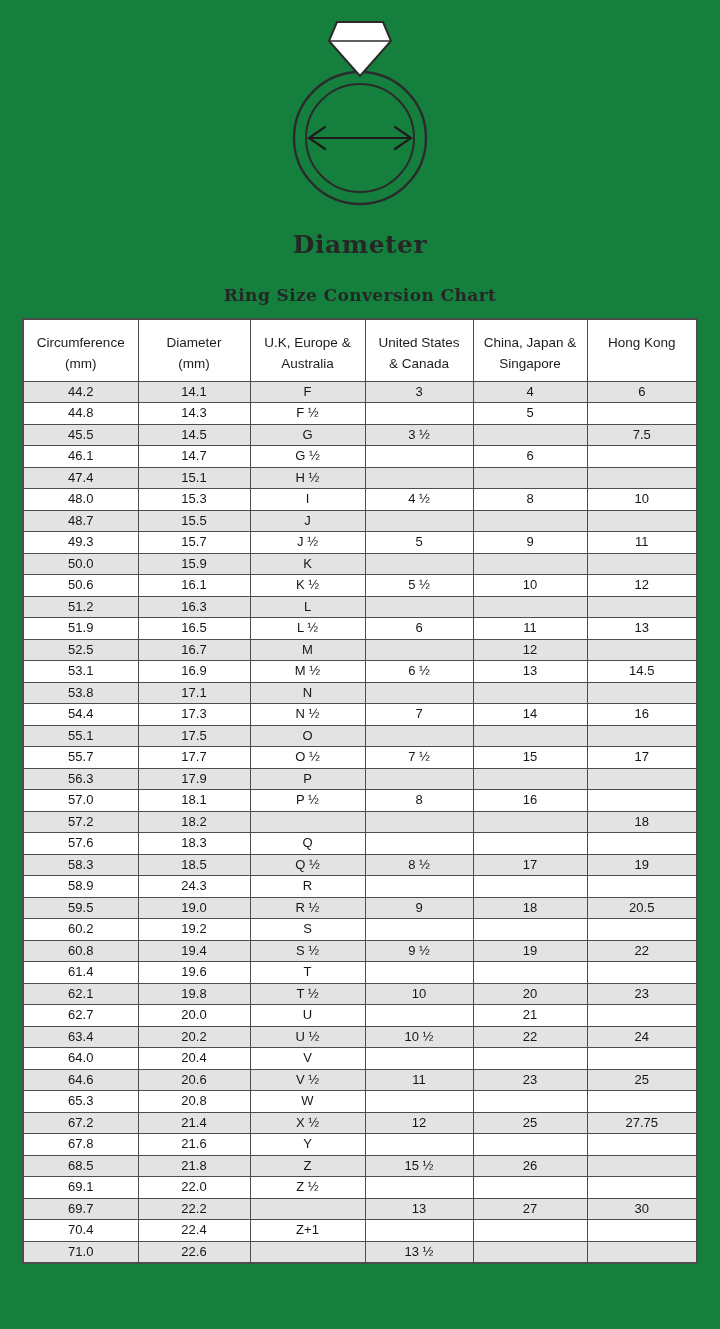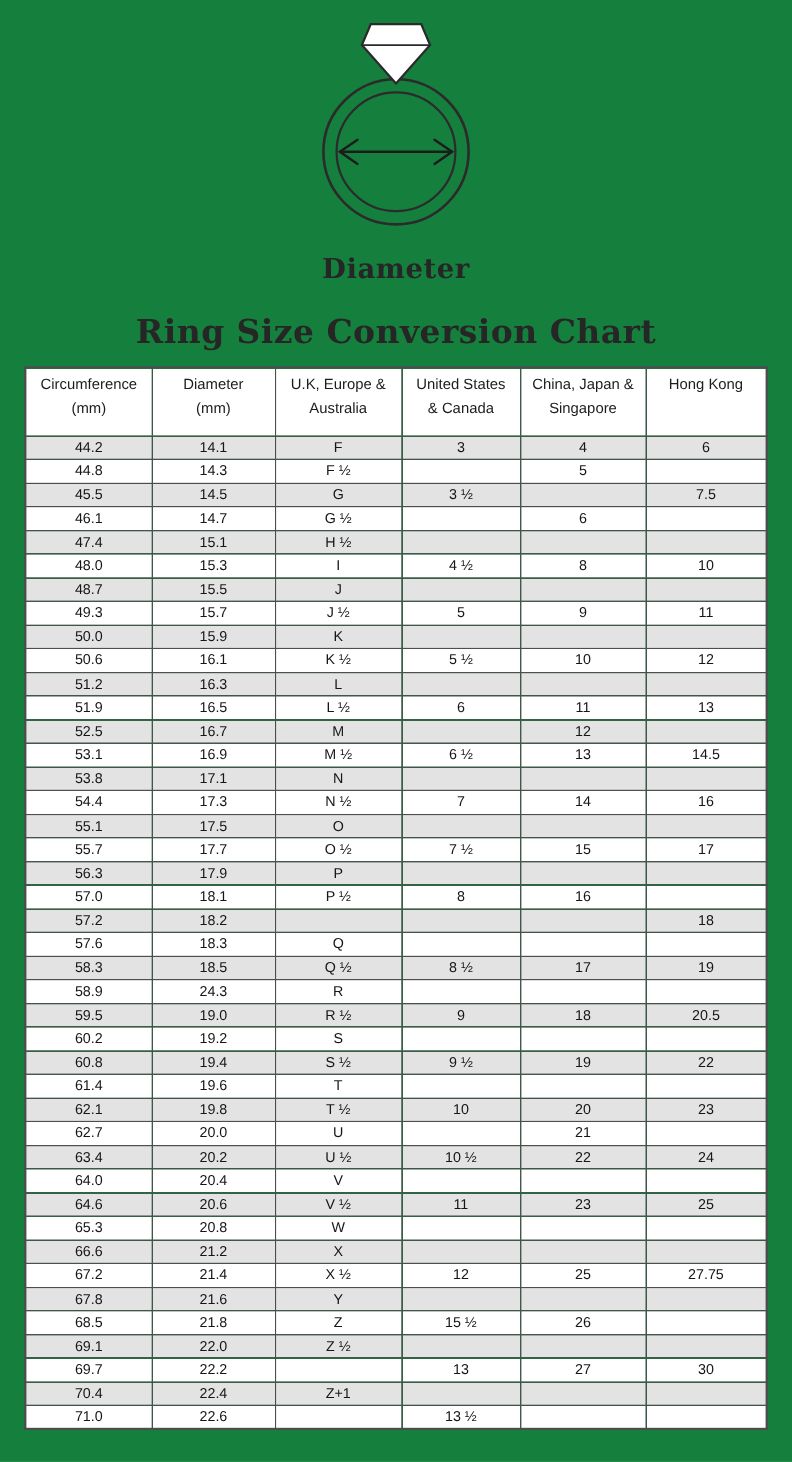--- a/index.html
+++ b/index.html
@@ -29,21 +29,21 @@
     font-weight: 700;
     font-size: 25px;
     letter-spacing: 0.5px;
     color: #262626;
     margin-top: 22px;
   }
   .chart-title {
     text-align: center;
     font-family: "DejaVu Serif", "Liberation Serif", serif;
     font-weight: 700;
-    font-size: 30px;
+    font-size: 17px;
     letter-spacing: 0.4px;
     color: #262626;
     margin-top: 26px;
   }
 
   
   table.ring-table {
     border-collapse: collapse;
     table-layout: fixed;
     width: 674px;
@@ -55,21 +55,21 @@
     border: 1px solid #4d4d4d;
     text-align: center;
     overflow: hidden;
     white-space: nowrap;
   }
   table.ring-table th {
     height: 62px;
     vertical-align: top;
     font-weight: 400;
     font-size: 13.5px;
-    padding-top: 4px;
+    padding-top: 12px;
     background: #ffffff;
     color: #1c1c1c;
   }
   .th-line { display: block; line-height: 21px; min-height: 21px; }
   table.ring-table td {
     height: 21.5px;
     font-size: 13px;
     line-height: 20px;
     padding: 0 2px;
     color: #161616;
@@ -415,28 +415,20 @@
         </tr>
         <tr>
           <td>65.3</td>
           <td>20.8</td>
           <td>W</td>
           <td></td>
           <td></td>
           <td></td>
         </tr>
         <tr>
-          <td>66.6</td>
-          <td>21.2</td>
-          <td>X</td>
-          <td></td>
-          <td></td>
-          <td></td>
-        </tr>
-        <tr>
           <td>67.2</td>
           <td>21.4</td>
           <td>X ½</td>
           <td>12</td>
           <td>25</td>
           <td>27.75</td>
         </tr>
         <tr>
           <td>67.8</td>
           <td>21.6</td>

